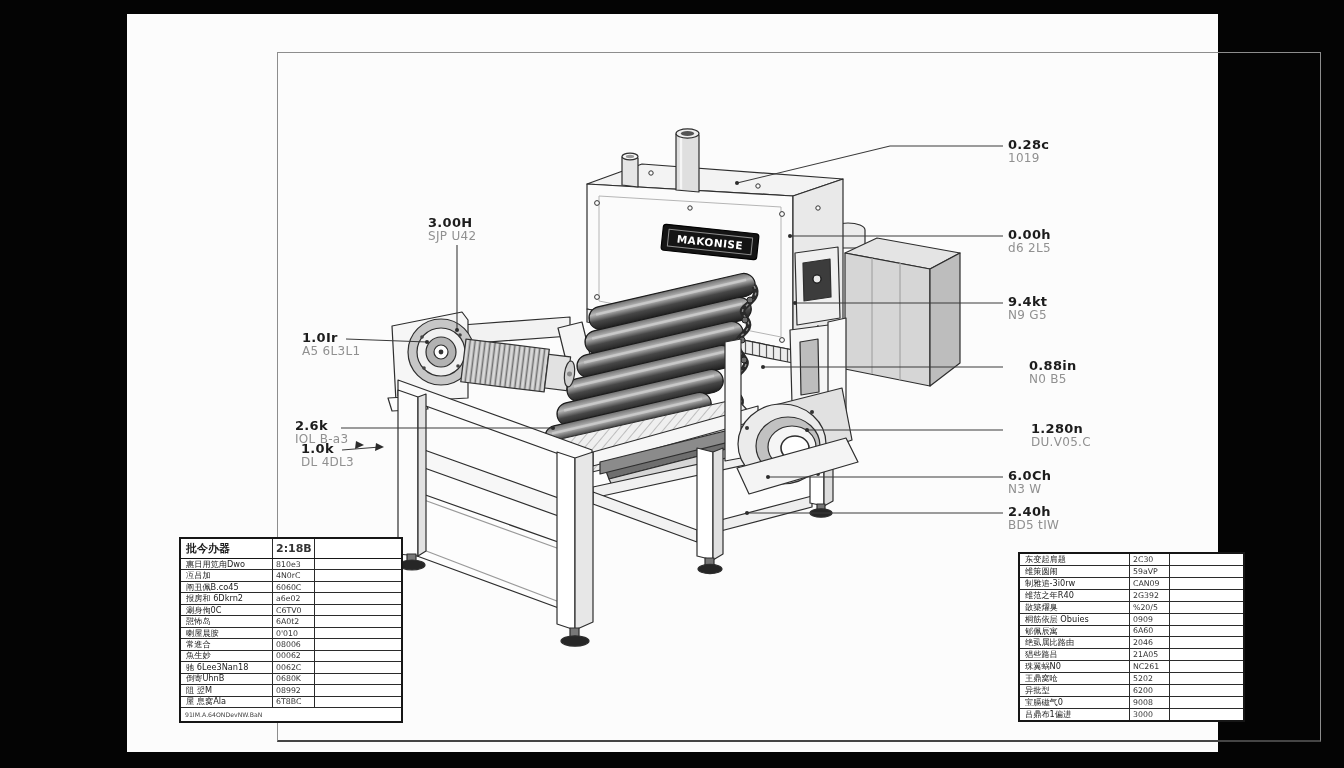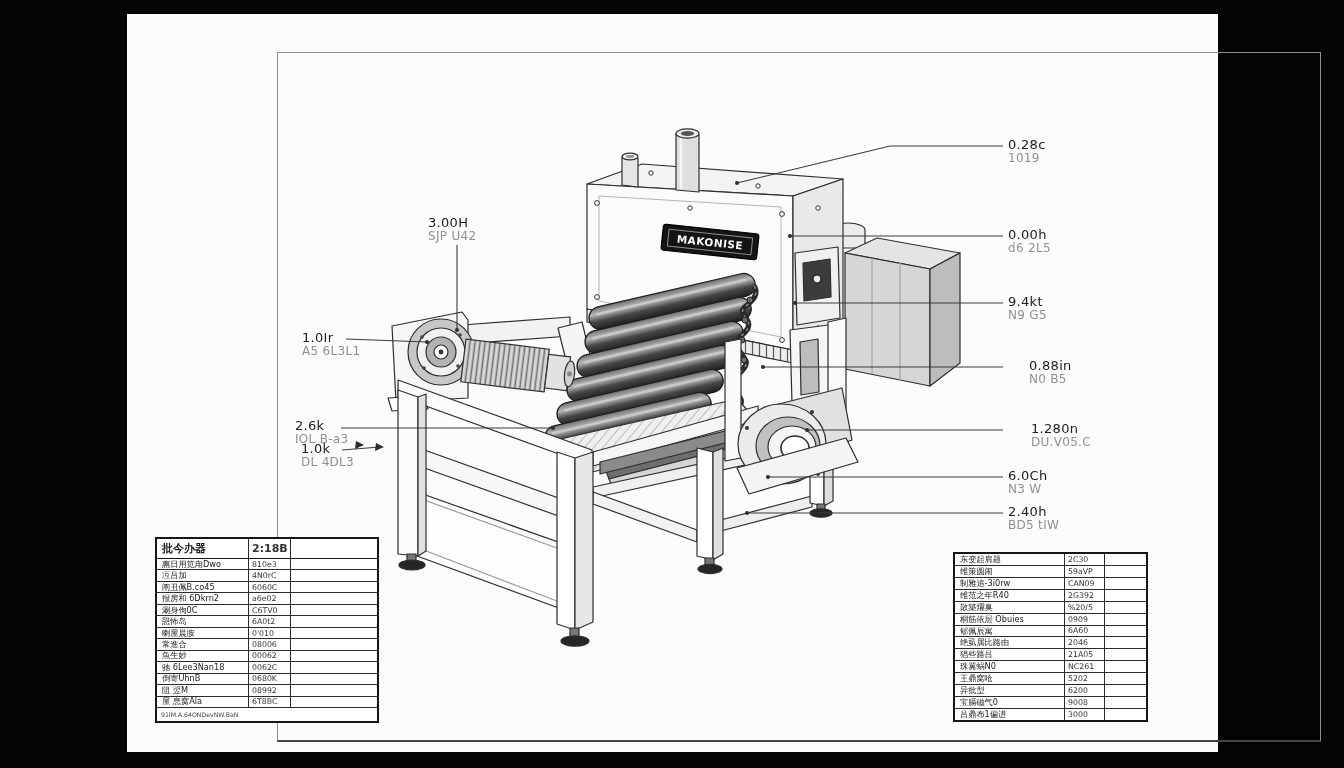--- a/index.html
+++ b/index.html
@@ -13,30 +13,30 @@
     background:#fcfcfc;
   }
   .inner-border{
     position:absolute;left:150px;top:38px;width:1044px;height:690px;
     border:1.5px solid #8d8d8d;border-bottom:2.5px solid #454545;
     box-sizing:border-box;
   }
   svg.art{position:absolute;left:0;top:0}
   
   .callout{position:absolute;color:#1c1c1c;line-height:1}
-  .c-main{font-size:13px;font-weight:400;letter-spacing:.3px;white-space:nowrap}
+  .c-main{font-size:13px;font-weight:700;letter-spacing:.3px;white-space:nowrap}
   .c-sub{font-size:12px;color:#909090;margin-top:1px;letter-spacing:.3px;white-space:nowrap}
   .centered{text-align:left}
   
   .dtable{
     position:absolute;background:#fff;border:2px solid #161616;
-    box-sizing:border-box;display:flex;flex-direction:column;color:#1b1b1b;
+    box-sizing:border-box;display:flex;flex-direction:column;color:#1b1b1b;margin-left:24px;
   }
   #left-table{left:155px;top:537px;width:224px;height:186px}
-  #right-table{left:953px;top:552px;width:195px;height:170px}
+  #right-table{left:994px;top:552px;width:227px;height:170px}
   .thead{display:flex;align-items:center;flex:0 0 19px;border-bottom:1.6px solid #161616;font-weight:bold;min-height:0}
   .thead .tlabel{font-size:11px}
   .thead .tvalue{font-size:11px;font-weight:bold}
   .trow{display:flex;align-items:center;flex:1 1 0;border-bottom:1px solid #2b2b2b;min-height:0}
   .trow:last-child{border-bottom:none}
   .rows{display:flex;flex-direction:column;flex:1 1 auto;min-height:0}
   .rows .trow{flex:1 1 0}
   .tlabel{flex:0 0 86px;padding-left:5px;font-size:8.2px;white-space:nowrap;overflow:hidden;align-self:stretch;display:flex;align-items:center}
   .tvalue{flex:0 0 38px;border-left:1px solid #2b2b2b;padding-left:3px;font-size:7.8px;color:#333;white-space:nowrap;overflow:hidden;align-self:stretch;display:flex;align-items:center}
   .tempty{flex:1 1 auto;border-left:1px solid #2b2b2b;align-self:stretch}

